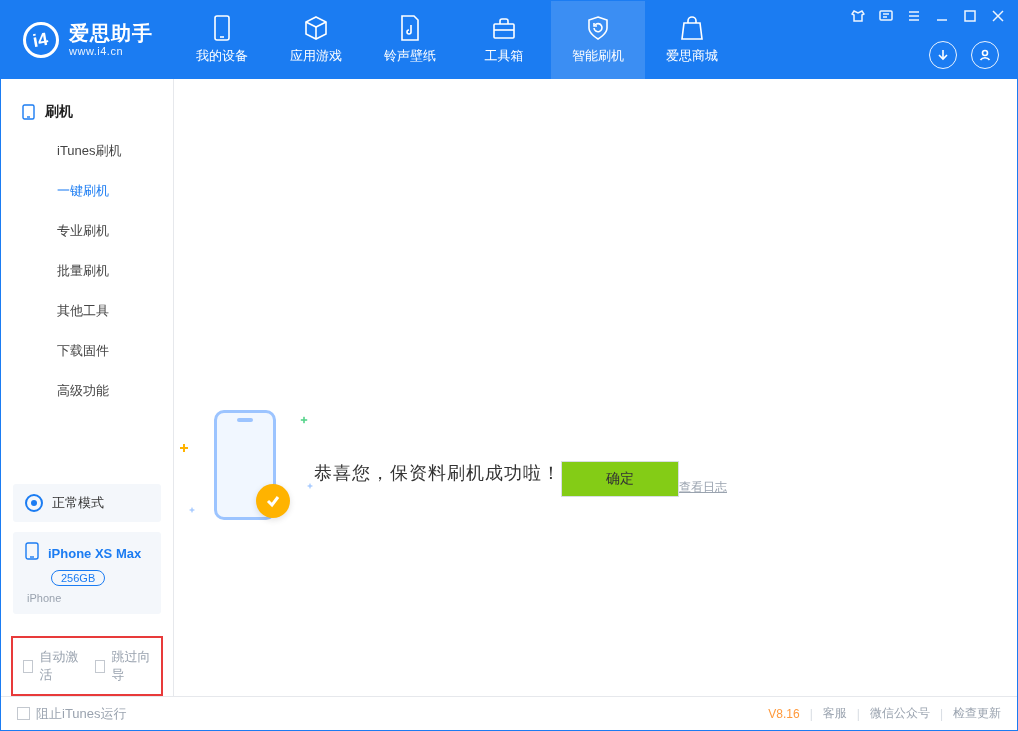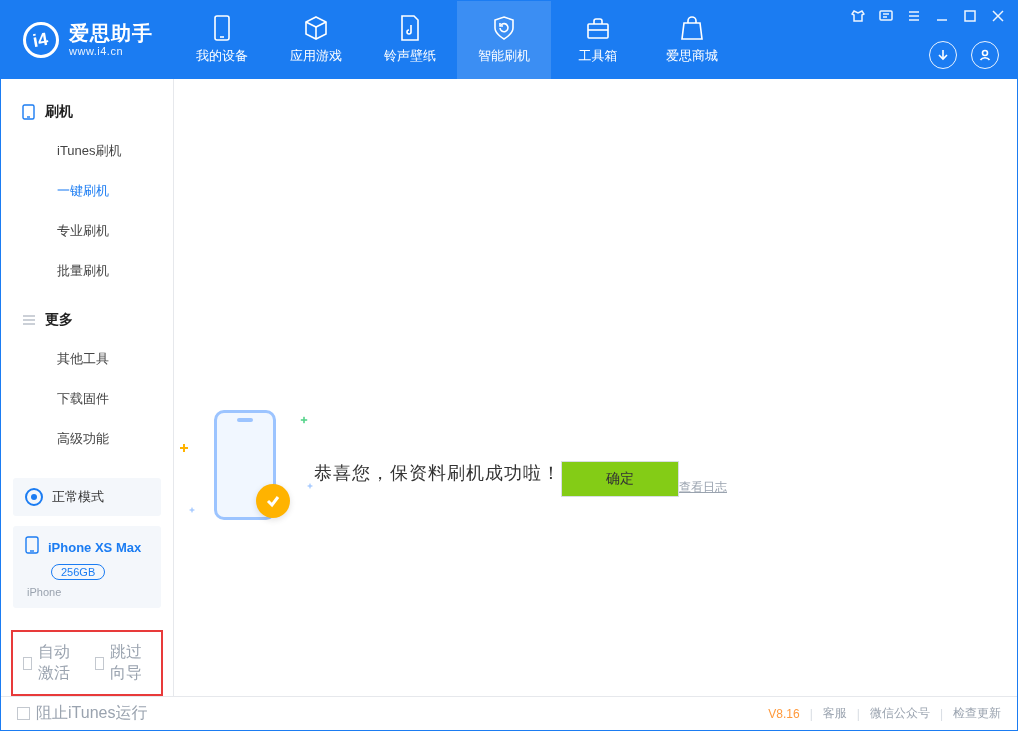--- a/index.html
+++ b/index.html
@@ -42,21 +42,21 @@
 .dev-card { background: #f4f7fb; border-radius: 3px; padding: 10px 12px; display: flex; align-items: center; gap: 9px; margin-bottom: 10px; }
 .dev-card.info { flex-direction: column; align-items: flex-start; gap: 6px; }
 .dev-row { display:flex; align-items:center; gap:9px; }
 .mode-icon { width: 18px; height: 18px; border: 2px solid #1b7cf2; border-radius: 50%; position: relative; }
 .mode-icon::after { content:""; width:6px; height:6px; background:#1b7cf2; border-radius:50%; position:absolute; left:4px; top:4px; }
 .dev-name { color:#1b7cf2; font-weight:600; font-size:13px; }
 .capacity-badge { border:1px solid #1b7cf2; color:#1b7cf2; font-size:11px; border-radius:10px; padding:1px 9px; margin-left: 26px; }
 .dev-type { font-size:11px; color:#9aa3af; margin-left: 2px; }
 
 .check-row { display:flex; gap:16px; border:2px solid #e83a3a; padding:10px 10px; margin: 12px 10px 0 10px; }
-.chk { display:flex; align-items:center; gap:6px; font-size:16px; color:#9aa3af; cursor: pointer; }
+.chk { display:flex; align-items:center; gap:6px; font-size:13px; color:#9aa3af; cursor: pointer; }
 .chk-box { width:13px; height:13px; border:1px solid #c3c8cf; background:#fff; }
 
 
 .main { flex:1; display:flex; flex-direction:row; align-items:center; justify-content:flex-start; padding-top: 200px; }
 .phone-ill { position: relative; width: 140px; height: 120px; margin-bottom: 40px; }
 .phone-body { width: 62px; height: 110px; border: 3px solid #9cc4ff; border-radius: 10px; position:absolute; left: 40px; top: 2px; background:#f1f7ff; }
 .phone-body::before { content:""; position:absolute; left:50%; top:5px; width:16px; height:4px; background:#9cc4ff; border-radius:2px; transform:translateX(-50%); }
 .badge { width:34px; height:34px; background:#ffb300; border-radius:50%; position:absolute; right:24px; bottom:10px; display:flex; align-items:center; justify-content:center; box-shadow:0 2px 6px rgba(0,0,0,.12); }
 .badge svg { stroke:#fff; stroke-width:3; fill:none; }
 .spark { position:absolute; width:8px; height:8px; }
@@ -117,39 +117,39 @@
       </div>
       <div class="tab">
         <span class="ticon">
             <svg width="22" height="26" viewBox="0 0 22 26">
               <path d="M3 1 H15 L19 5 V25 H3 Z"></path>
               <path d="M12 10 v7 a2 2 0 1 1 -2 -2"></path>
             </svg>
           </span>
         <span>铃声壁纸</span>
       </div>
+      <div class="tab">
+        <span class="ticon">
+            <svg width="26" height="24" viewBox="0 0 26 24">
+              <rect x="3" y="8" width="20" height="14" rx="1"></rect>
+              <path d="M9 8 V5 a2 2 0 0 1 2 -2 h4 a2 2 0 0 1 2 2 V8"></path>
+              <line x1="3" y1="14" x2="23" y2="14"></line>
+            </svg>
+          </span>
+        <span>工具箱</span>
+      </div>
       <div class="tab active">
         <span class="ticon">
             <svg width="26" height="26" viewBox="0 0 26 26">
               <path d="M13 2 L22 5 V13 C22 19 13 24 13 24 C13 24 4 19 4 13 V5 Z"></path>
               <path d="M9 13 a4 4 0 1 0 1 -3"></path>
               <polyline points="9,8 9,11 12,11"></polyline>
             </svg>
           </span>
         <span>智能刷机</span>
-      </div>
-      <div class="tab">
-        <span class="ticon">
-            <svg width="26" height="24" viewBox="0 0 26 24">
-              <rect x="3" y="8" width="20" height="14" rx="1"></rect>
-              <path d="M9 8 V5 a2 2 0 0 1 2 -2 h4 a2 2 0 0 1 2 2 V8"></path>
-              <line x1="3" y1="14" x2="23" y2="14"></line>
-            </svg>
-          </span>
-        <span>工具箱</span>
       </div>
       <div class="tab">
         <span class="ticon">
             <svg width="24" height="26" viewBox="0 0 24 26">
               <path d="M4 8 H20 L22 24 H2 Z"></path>
               <path d="M8 8 V6 a4 4 0 0 1 8 0 V8"></path>
             </svg>
           </span>
         <span>爱思商城</span>
       </div>
@@ -219,30 +219,20 @@
                 <line x1="5" y1="13" x2="8" y2="13" stroke="#1b7cf2" stroke-width="1.4"></line>
               </svg>
             </span>
           <span>刷机</span>
         </div>
         <div class="side-item">iTunes刷机</div>
         <div class="side-item sel">一键刷机</div>
         <div class="side-item">专业刷机</div>
         <div class="side-item">批量刷机</div>
 
-        <div class="side-group-title" style="margin-top:10px">
-          <span class="gicon">
-              <svg width="14" height="12" viewBox="0 0 14 12" stroke="#bfc5cd" stroke-width="1.6">
-                <line x1="1" y1="2" x2="13" y2="2"></line>
-                <line x1="1" y1="6" x2="13" y2="6"></line>
-                <line x1="1" y1="10" x2="13" y2="10"></line>
-              </svg>
-            </span>
-          <span>更多</span>
-        </div>
         <div class="side-item">其他工具</div>
         <div class="side-item">下载固件</div>
         <div class="side-item">高级功能</div>
       </div>
 
       <div class="device-panel">
         <div class="dev-card">
           <span class="mode-icon"></span>
           <span style="font-size:13px;color:#333">正常模式</span>
         </div>

